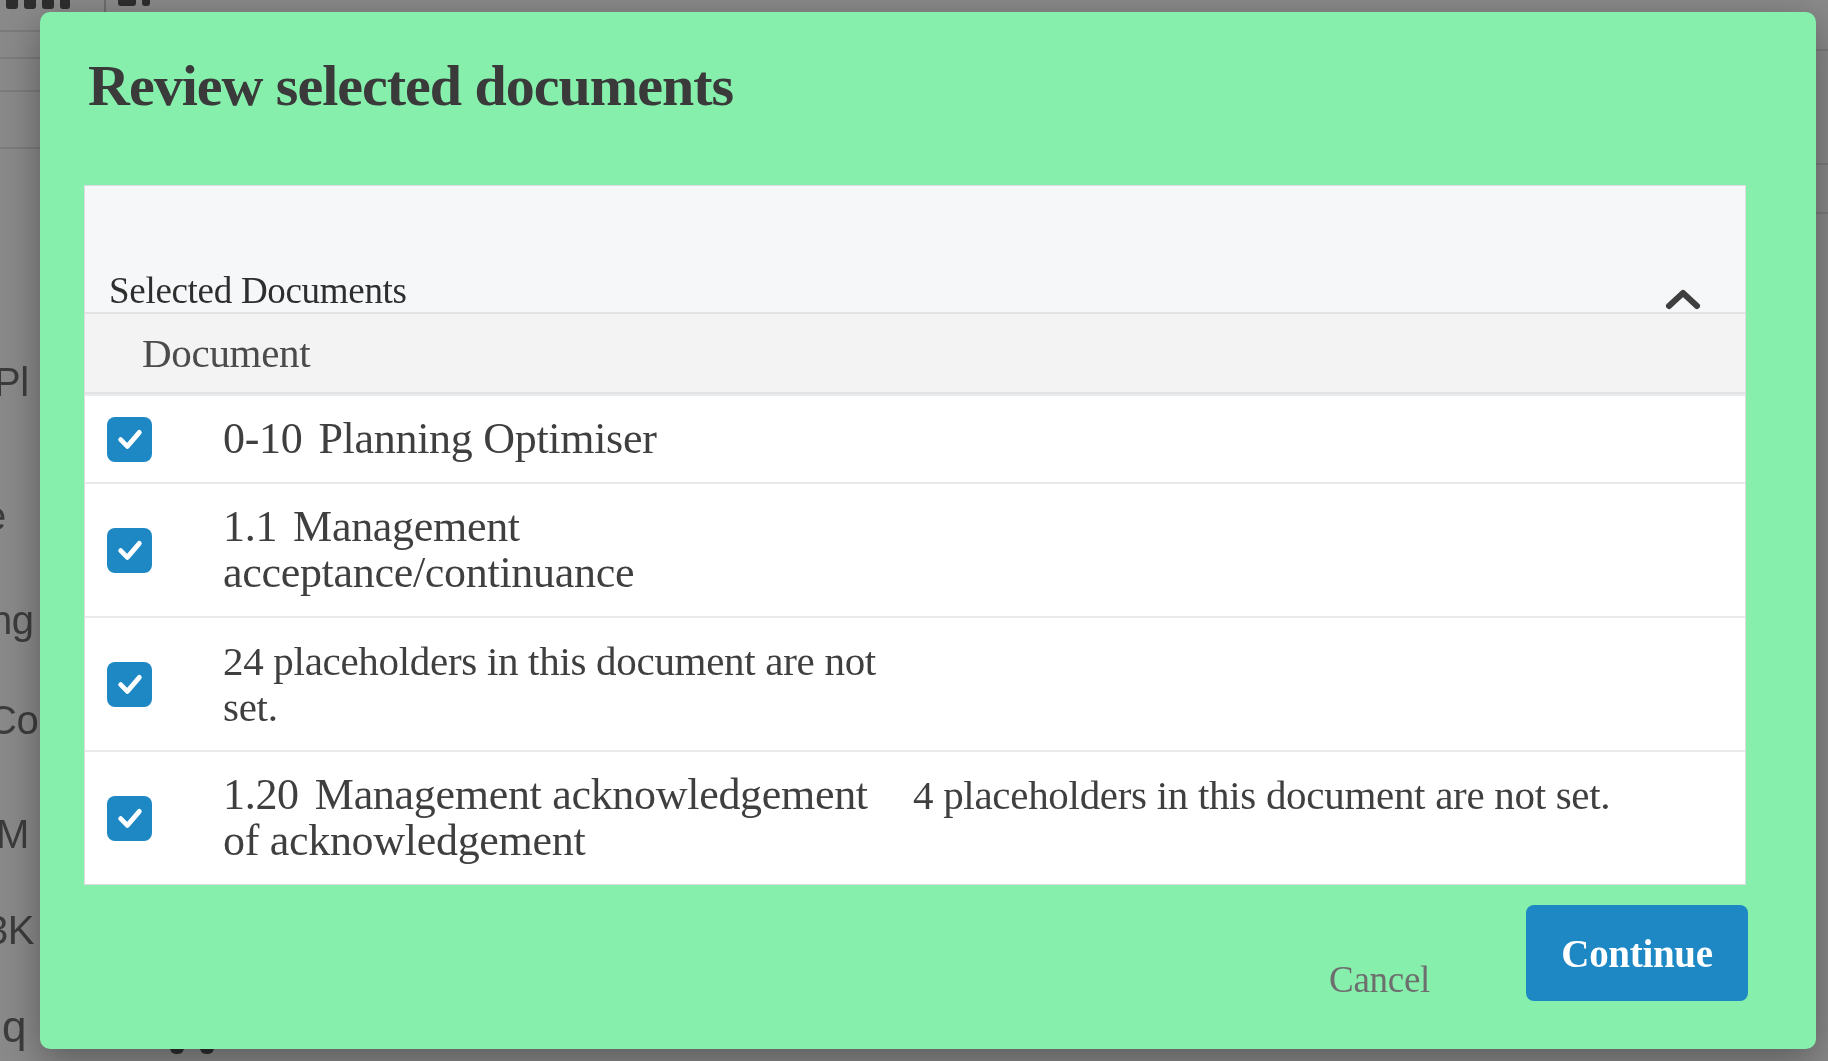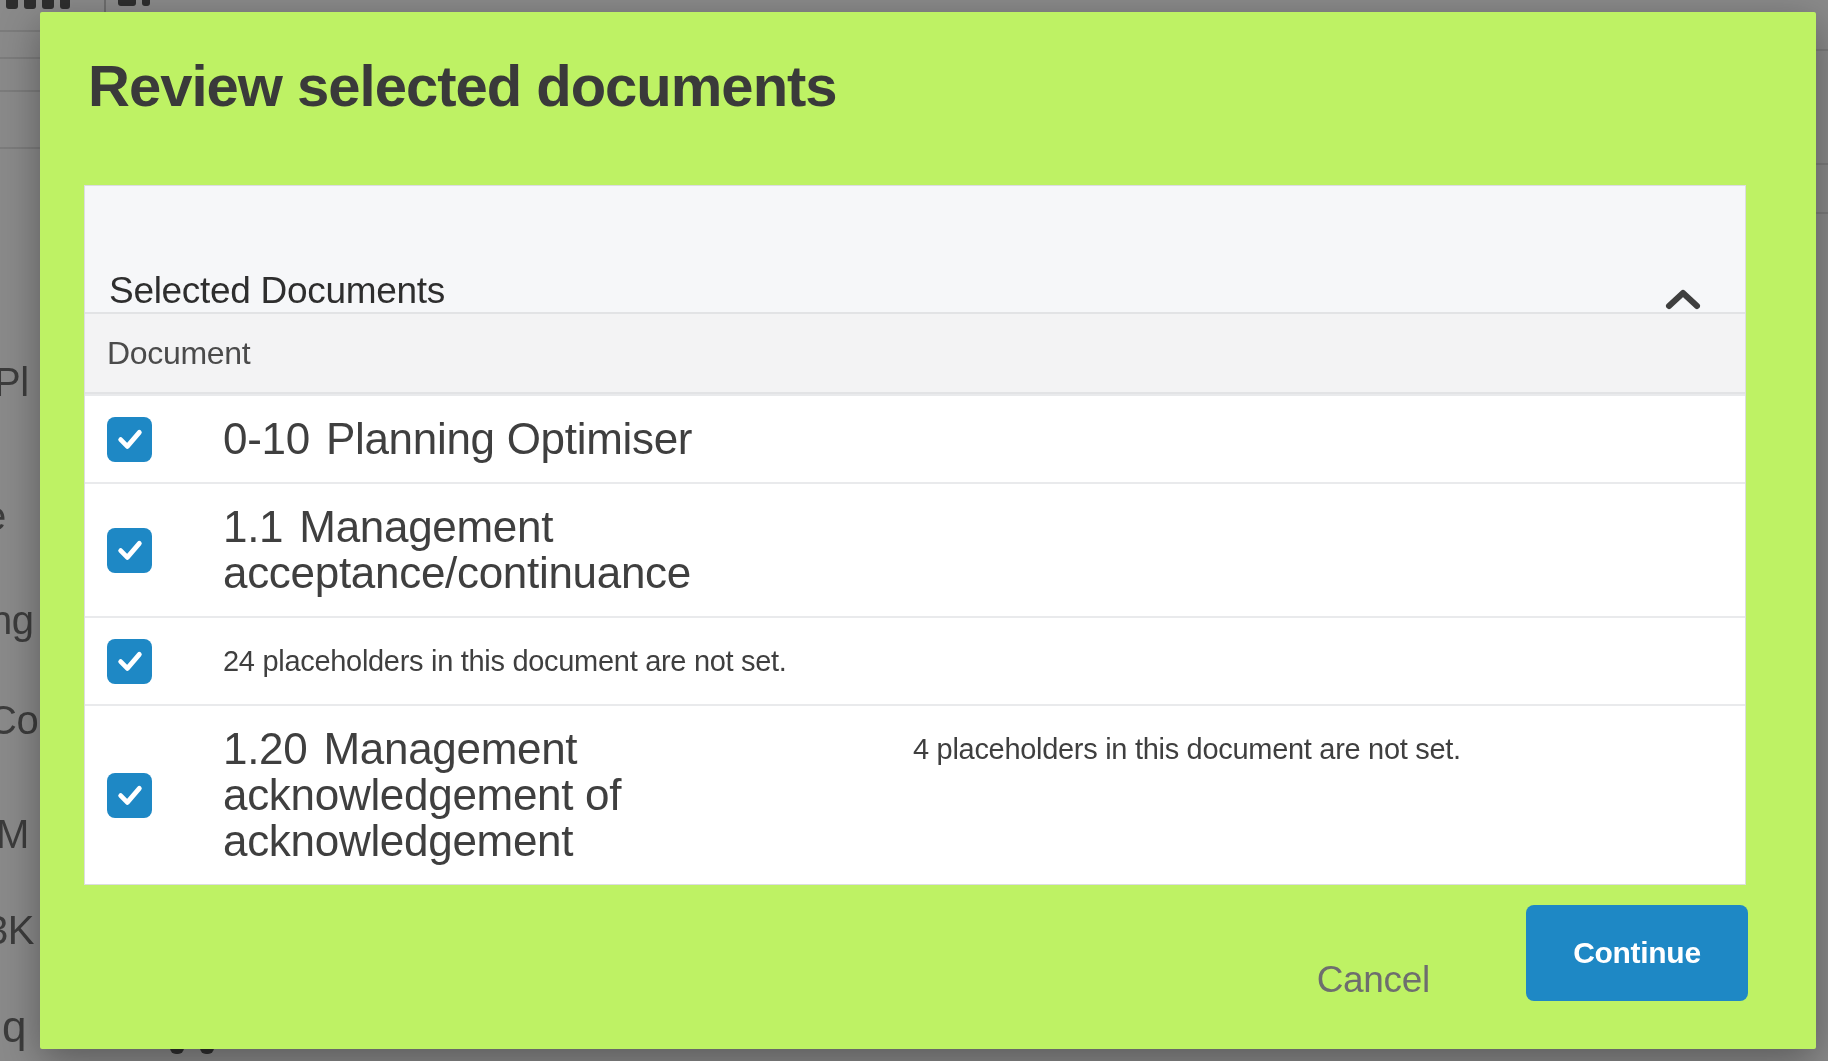--- a/index.html
+++ b/index.html
@@ -21,52 +21,52 @@
   .topmark{position:absolute;background:#2e2e2e;top:0;height:9px;border-radius:0 0 3px 3px;}
   .tm1{left:6px;width:12px}.tm2{left:24px;width:12px}.tm3{left:42px;width:12px}
   .tm4{left:60px;width:10px}.tm5{left:118px;width:18px;height:6px}
   .tm6{left:142px;width:8px;height:6px}
   .vdiv{position:absolute;left:104px;top:0;width:2px;height:12px;background:#6d6d6d;}
   .botmark{position:absolute;background:#2f2f2f;top:1042px;height:12px;width:14px;border-radius:0 0 6px 6px;}
   .bm1{left:170px}.bm2{left:200px}
 
   
   .modal{position:absolute;left:40px;top:12px;width:1776px;height:1037px;
-         background:#bef264;border-radius:2px;box-shadow:0 12px 40px rgba(0,0,0,.35);}
+         background:#86efac;border-radius:10px;box-shadow:0 12px 40px rgba(0,0,0,.35);font-family:Liberation Serif, serif;}
   .dialog-title{position:absolute;left:48px;top:40px;margin:0;font-size:58px;font-weight:700;
                 color:#3a3a3a;letter-spacing:-1px;}
 
   
   .panel{position:absolute;left:44px;top:173px;width:1662px;border:1px solid #dcdde0;
          box-sizing:border-box;background:#fff;}
   .panel-header{display:flex;align-items:flex-end;height:126px;background:#f6f7f9;
                 padding:0 42px 0 24px;box-sizing:border-box;cursor:pointer;}
   .panel-header-label{font-size:37px;color:#2e2e2e;letter-spacing:-0.3px;}
   .chevron{margin-left:auto;display:flex;align-items:center;}
 
   .col-header{display:grid;grid-template-columns:806px 1fr;align-items:center;height:82px;
               background:#f3f3f4;border-top:2px solid #e2e3e5;border-bottom:2px solid #e2e3e5;
               padding-left:22px;box-sizing:border-box;}
-  .col-label{font-size:32px;color:#4b4b4b;letter-spacing:-0.3px;}
+  .col-label{font-size:41px;color:#4b4b4b;letter-spacing:-0.3px;margin-left:35px;}
 
   .row{display:grid;grid-template-columns:116px 690px 1fr;padding:20px 0 20px 22px;
        border-top:2px solid #e9eaec;box-sizing:border-box;background:#fff;}
   .row:first-of-type{border-top:none;}
   .checkbox{align-self:center;width:45px;height:45px;border-radius:8px;background:#1e88c5;
             display:flex;align-items:center;justify-content:center;cursor:pointer;}
   .doc-cell{align-self:start;font-size:44px;line-height:46px;color:#3f3f3f;letter-spacing:-0.3px;}
   .doc-num{margin-right:16px;}
-  .status-cell{align-self:start;font-size:29px;line-height:46px;color:#3f3f3f;letter-spacing:-0.3px;}
+  .status-cell{align-self:start;font-size:41px;line-height:46px;color:#3f3f3f;letter-spacing:-0.3px;}
 
   
   .footer{position:absolute;top:893px;right:68px;display:flex;align-items:flex-end;gap:96px;}
   .btn-cancel{background:none;border:none;font-family:inherit;font-size:37px;color:#6e6e6e;
               cursor:pointer;padding:0;letter-spacing:-0.3px;}
   .btn-continue{width:222px;height:96px;background:#1e88c5;border:none;border-radius:8px;
-                color:#ffffff;font-family:inherit;font-size:30px;font-weight:700;cursor:pointer;
+                color:#ffffff;font-family:inherit;font-size:39px;font-weight:700;cursor:pointer;
                 letter-spacing:-0.3px;}
 </style>
 </head>
 <body>
 
 <div class="stage">
 
   <div class="backdrop">
     <span class="frag frag1">Pl</span>
     <span class="frag frag2">e</span>

